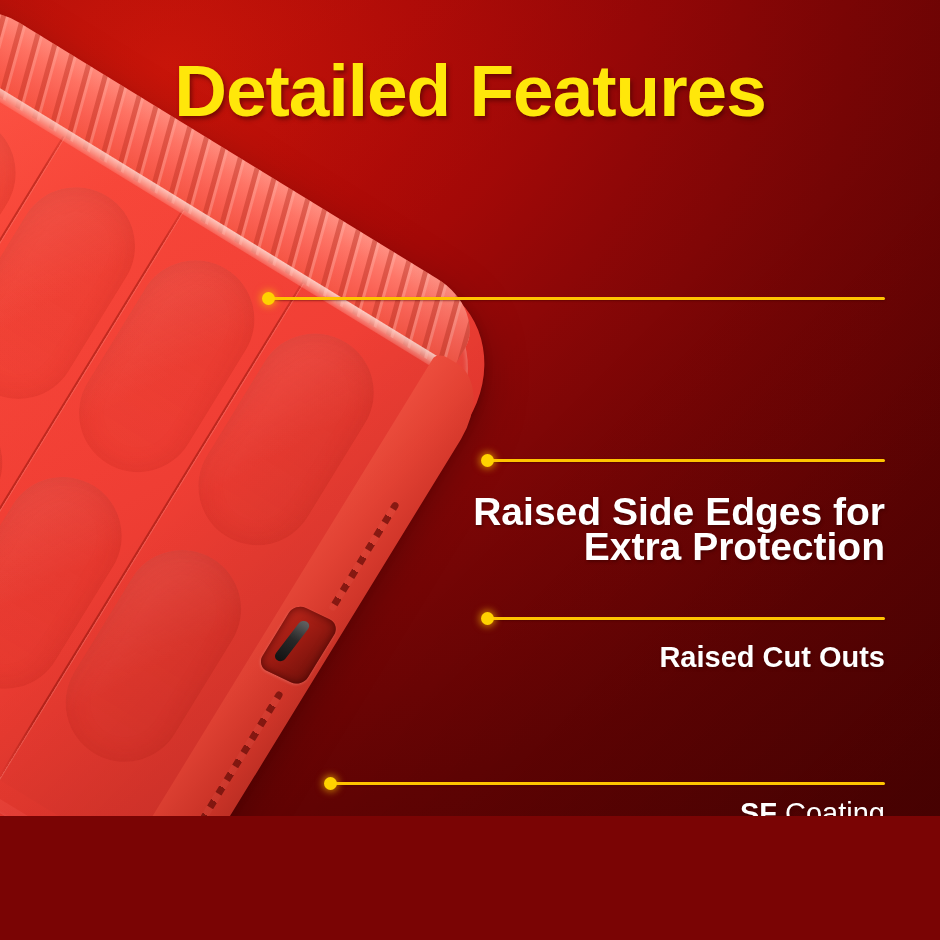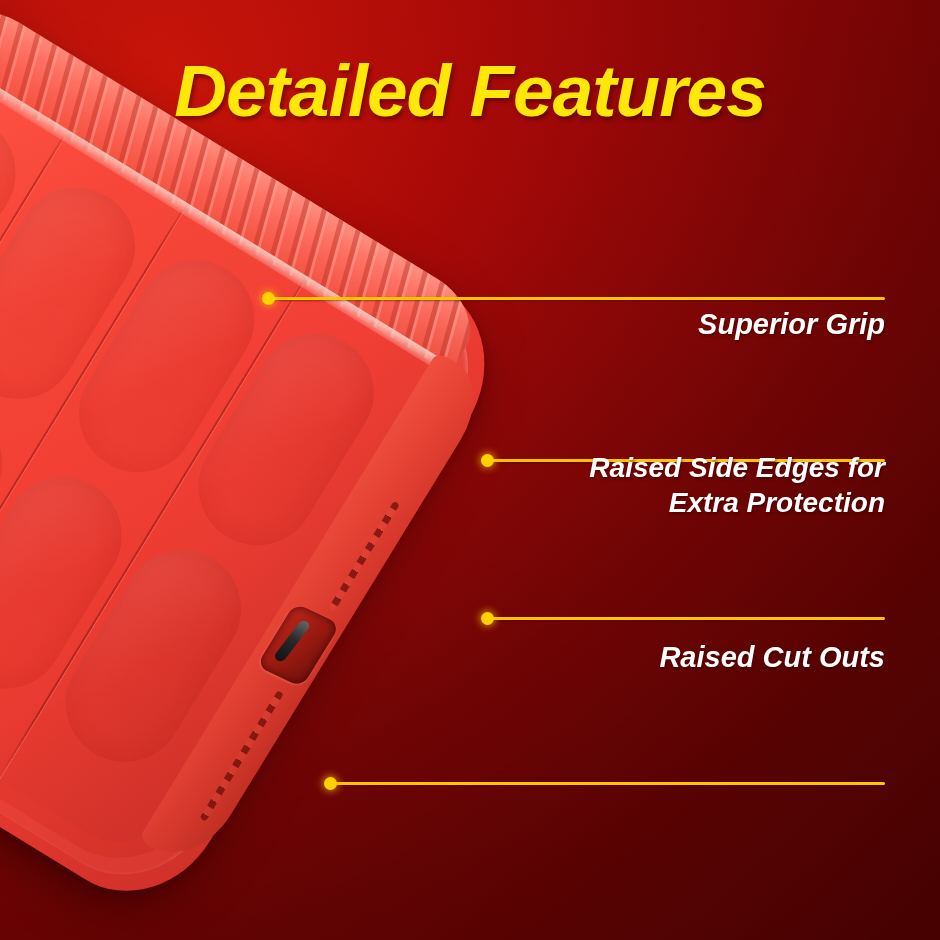--- a/index.html
+++ b/index.html
@@ -3,24 +3,23 @@
 <meta charset="utf-8">
 <title>Detailed Features</title>
 <style>
   html,body{margin:0;padding:0;}
   body{
     width:940px;height:940px;overflow:hidden;
     font-family:"Liberation Sans","DejaVu Sans",sans-serif;
     background:#7a0404;
   }
   #stage{
-    position:relative;width:940px;height:940px;overflow:hidden;
+    position:relative;width:940px;height:816px;overflow:hidden;
     background:
       radial-gradient(120% 115% at 18% 8%, #c41208 0%, #ad0a07 22%, #940707 42%, #800505 60%, #6e0303 80%, #650202 100%);
-    font-style: italic;
   }
   
   #vignette{
     position:absolute;inset:0;pointer-events:none;
     background:linear-gradient(135deg, rgba(255,60,30,.10) 0%, rgba(0,0,0,0) 38%, rgba(0,0,0,.16) 72%, rgba(0,0,0,.30) 100%);
   }
 
   
   #title{
     position:absolute;left:0;right:0;top:54px;
@@ -147,21 +146,21 @@
   .dot{position:absolute;width:13px;height:13px;border-radius:50%;
        background:#FFD200;box-shadow:0 0 7px 2px rgba(255,196,0,.55);}
   .callout-text{
     position:absolute;right:55px;
     color:#FFFFFF;font-weight:bold;
     text-align:right;
     text-shadow:1px 2px 3px rgba(60,0,0,.60);
     white-space:pre-line;
   }
   #t1{top:307px;font-size:29px;line-height:34px;}
-  #t2{top:450px;font-size:28px;line-height:35px;}
+  #t2{top:494px;font-size:39px;line-height:35px;}
   #t3{top:640px;font-size:29px;line-height:34px;}
   #t4{top:796px;font-size:29px;line-height:34px;font-weight:normal;}
   #t4 .bold{font-weight:bold;}
 </style>
 </head>
 <body>
 
 <div id="stage">
 
   <div id="case-wrap">
@@ -198,27 +197,27 @@
 
     </div>
   </div>
 
   <div id="vignette"></div>
 
   <div id="title">Detailed Features</div>
 
   <div class="leader" style="left:268px;top:297px;width:617px;"></div>
   <div class="dot" style="left:262px;top:292px;"></div>
-  <div class="callout-text" id="t1">Superior Grip</div>
 
   <div class="leader" style="left:487px;top:459px;width:398px;"></div>
   <div class="dot" style="left:481px;top:454px;"></div>
   <div class="callout-text" id="t2">Raised Side Edges for
 Extra Protection</div>
 
   <div class="leader" style="left:487px;top:617px;width:398px;"></div>
   <div class="dot" style="left:481px;top:612px;"></div>
   <div class="callout-text" id="t3">Raised Cut Outs</div>
 
   <div class="leader" style="left:330px;top:782px;width:555px;"></div>
   <div class="dot" style="left:324px;top:777px;"></div>
+  <div class="callout-text" id="t4"><span class="bold">SF</span><span> Coating</span></div>
 
 </div>
 
 </body></html>

